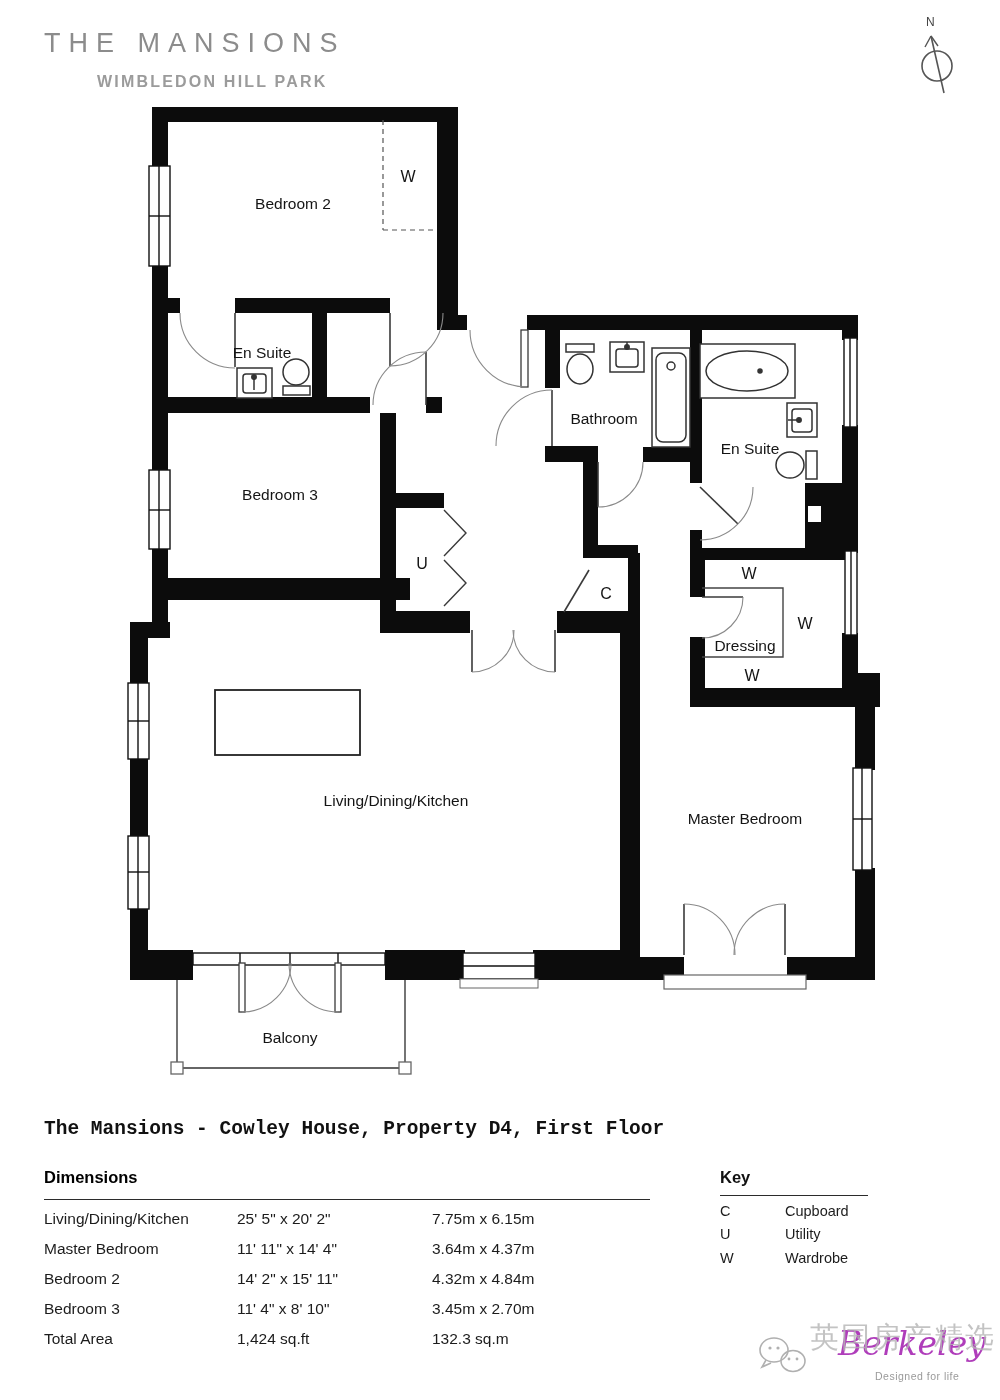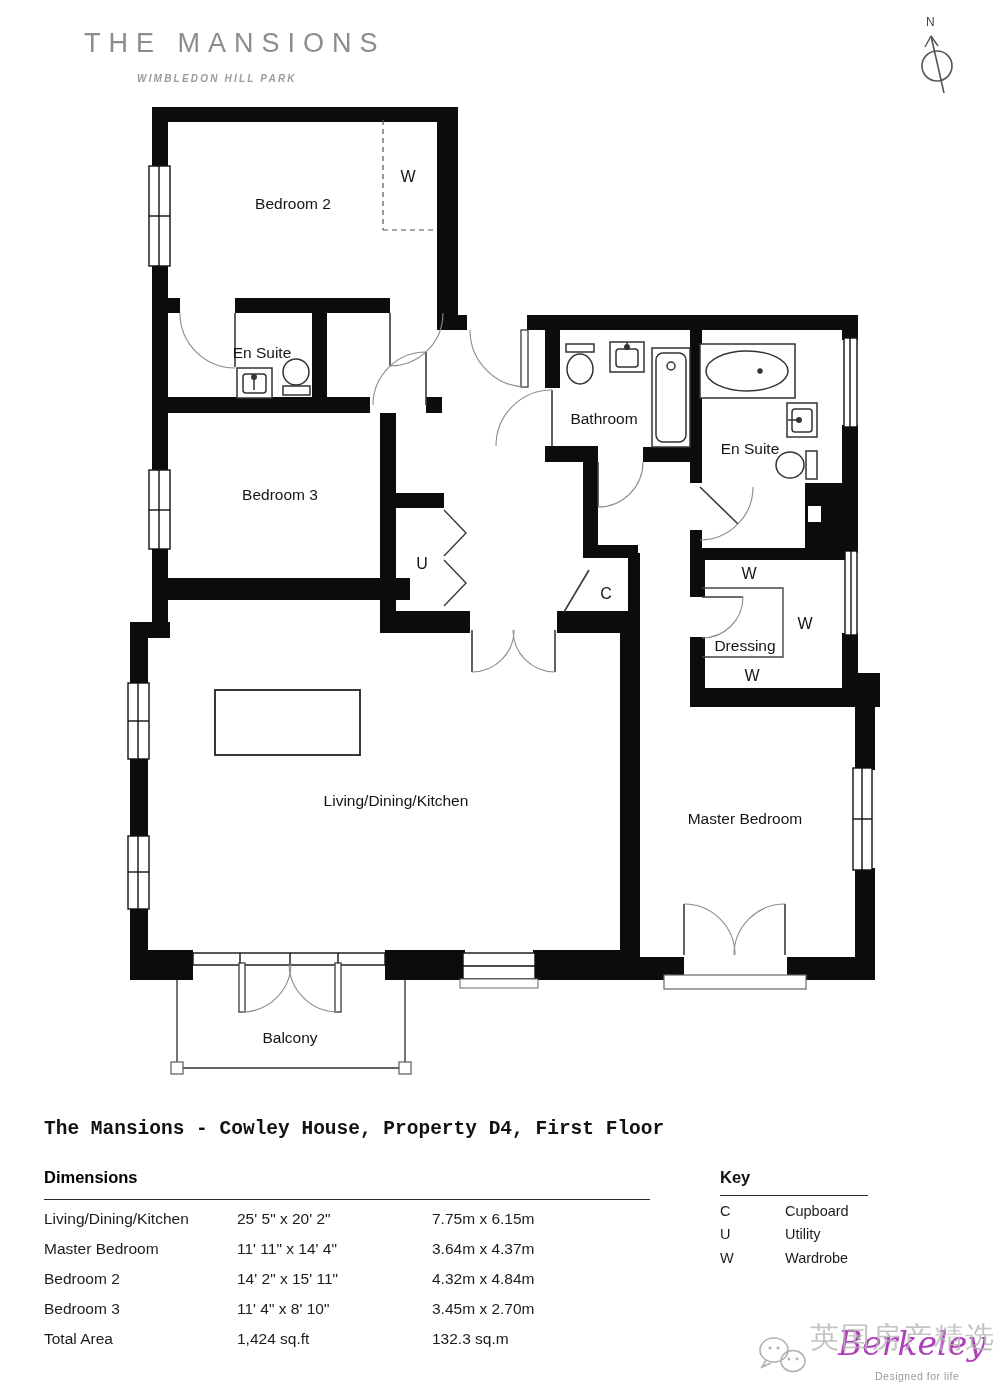--- a/index.html
+++ b/index.html
@@ -1,20 +1,20 @@
 <!DOCTYPE html>
 <html><head>
 <meta charset="utf-8">
 <style>
   html,body{margin:0;padding:0;background:#fff;}
   .page{position:relative;width:1000px;height:1400px;background:#ffffff;overflow:hidden;
         font-family:"Liberation Sans", sans-serif;}
-  .brand{position:absolute;left:44px;top:28px;margin-left:40px;}
+  .brand{position:absolute;left:44px;top:28px;}
   .brand-name{font-size:27px;letter-spacing:8px;color:#8c8c8c;font-weight:400;}
-  .brand-sub{margin-top:14px;margin-left:53px;font-size:10px;letter-spacing:2.2px;color:#9b9b9b;font-weight:700;font-style:italic;}
+  .brand-sub{margin-top:14px;margin-left:53px;font-size:16px;letter-spacing:2.2px;color:#9b9b9b;font-weight:700;}
   .plan-svg{position:absolute;left:0;top:0;}
   .title{position:absolute;left:44px;top:1118px;font-size:19.5px;font-weight:700;color:#111;font-family:Liberation Mono, monospace;}
   .dims{position:absolute;left:44px;top:1168px;width:606px;}
   .dims-head{font-size:16.5px;font-weight:700;color:#000000;padding-bottom:12px;border-bottom:1.6px solid #2b2b2b;}
   .dims-row{display:grid;grid-template-columns:193px 195px 1fr;height:30px;align-items:center;
             font-size:15.5px;color:#1c1c1c;}
   .dims-rows{margin-top:4px;}
   .key{position:absolute;left:700px;top:1168px;width:148px;margin-left:20px;}
   .key-head{font-size:16.5px;font-weight:700;color:#111;padding-bottom:8px;border-bottom:1.6px solid #2b2b2b;}
   .key-rows{margin-top:3px;}

